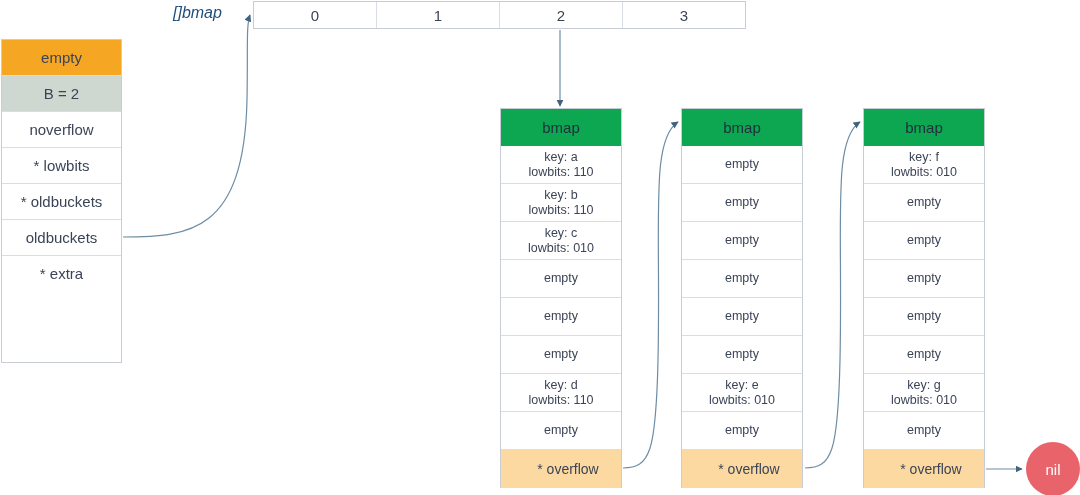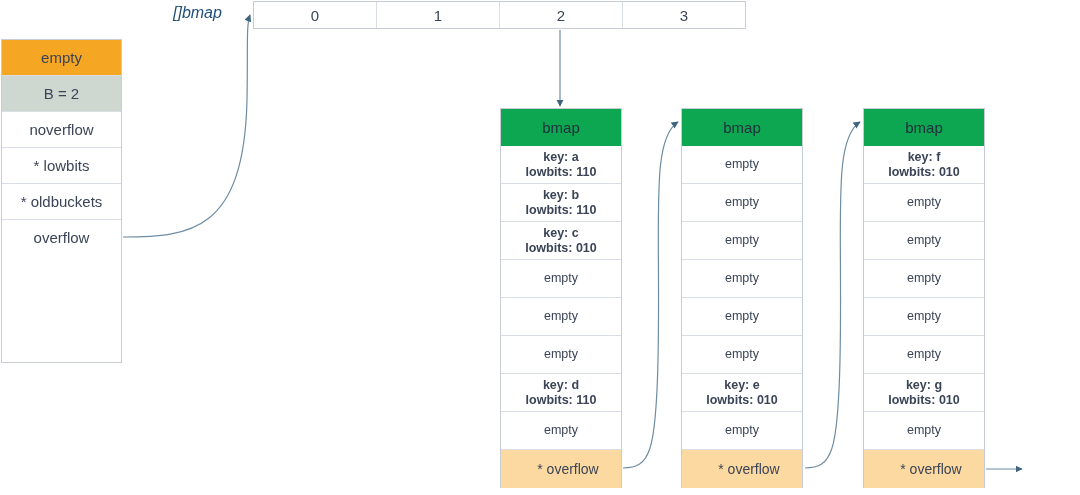--- a/index.html
+++ b/index.html
@@ -119,21 +119,21 @@
     border-bottom: none;
   }
   .bmap .row.slot-empty {
     font-size: 12.5px;
   }
   .bmap .row.slot-key {
     flex-direction: column;
     justify-content: center;
     font-size: 12.5px;
   }
-  .bmap .row.slot-key .kline { display: block; font-weight: bold; }
+  .bmap .row.slot-key .kline { display: block; }
   .bmap .row.overflow {
     background: #FBD9A1;
     color: #3b4456;
     font-size: 14px;
     height: 38px;
     border-bottom: none;
     padding-left: 14px;
   }
   #bmap-0 { left: 500px; }
   #bmap-1 { left: 681px; }
@@ -188,21 +188,24 @@
       <div class="row">
         <span>noverflow</span>
       </div>
       <div class="row">
         <span>* lowbits</span>
       </div>
       <div class="row">
         <span>* oldbuckets</span>
       </div>
       <div class="row">
-        <span>overflow</span>
+        <span>oldbuckets</span>
+      </div>
+      <div class="row">
+        <span>* extra</span>
       </div>
     </div>
 
   <div id="bmap-slice-label">[]bmap</div>
 
   <div class="struct" id="bucket-array">
       <div class="cell">0</div>
       <div class="cell">1</div>
       <div class="cell">2</div>
       <div class="cell">3</div>
@@ -305,14 +308,17 @@
         <span class="kline">lowbits: 010</span>
       </div>
       <div class="row slot-empty">
         <span>empty</span>
       </div>
       <div class="row overflow">
         <span>* overflow</span>
       </div>
     </div>
 
+  <div id="nil-node">
+    <span>nil</span>
+  </div>
 
 </div>
 
 </body></html>

